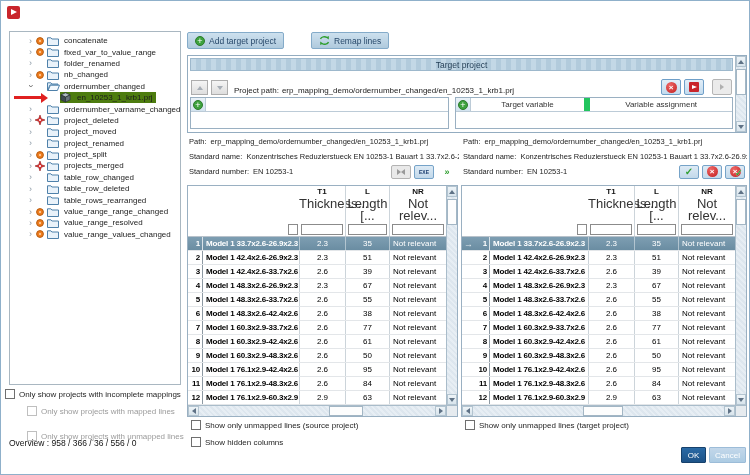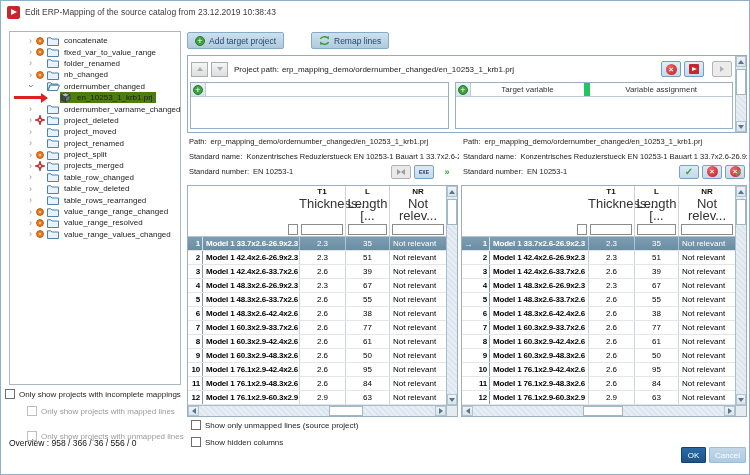--- a/index.html
+++ b/index.html
@@ -33,21 +33,21 @@
   .overview { position:absolute; left:8px; top:437px; font-size:8.5px; color:#111; }
 
   
   .tb-btn { position:absolute; top:31px; height:17px; display:flex; align-items:center; gap:4px; padding:0 7px; background:linear-gradient(#cde0ee,#afcadd); border:1px solid #84abc9; border-radius:2px; font-size:8.5px; color:#27486a; }
   .plus-round { width:10px; height:10px; border-radius:50%; background:#3da23d; border:1px solid #2c7a2c; color:#fff; font-size:9px; line-height:8px; text-align:center; flex:none; }
 
   
   .target-group { position:absolute; left:186px; top:54px; width:560px; height:78px; border:1px solid #93acc0; background:#fff; display:flex; }
   .tg-content { flex:1; display:flex; flex-direction:column; padding:2px 2px 3px 2px; gap:2px; overflow:hidden; }
   .tg-header { height:13px; flex:none; background:repeating-linear-gradient(90deg,#c3d8e6 0 5px,#b2cbdc 5px 10px); border:1px solid #9db8cc; font-size:8.5px; color:#1f3a52; display:flex; align-items:center; justify-content:center; }
-  .tg-pathrow { height:22px; flex:none; display:flex; align-items:center; gap:3px; padding:0 1px; }
+  .tg-pathrow { height:22px; flex:none; display:flex; align-items:flex-end; gap:3px; padding:0 1px; }
   .mini-btn { width:17px; height:15px; border:1px solid #adadad; background:linear-gradient(#f5f5f5,#dedede); display:flex; align-items:center; justify-content:center; flex:none; }
   .icon-btn { width:20px; height:16px; border:1px solid #6f9fc8; background:linear-gradient(#e2eef8,#c3dbee); border-radius:2px; display:flex; align-items:center; justify-content:center; flex:none; }
   .icon-btn.dis { border-color:#b5b5b5; background:#ebebeb; }
   .redx { width:11px; height:11px; border-radius:50%; background:radial-gradient(circle at 35% 30%,#e66,#c21f1f); color:#fff; font-size:8px; line-height:11px; text-align:center; font-weight:bold; }
   .redx.gcheck { position:relative; }
   .redx.gcheck::after { content:"\2713"; position:absolute; right:-2px; bottom:-2px; color:#2f9e2f; font-size:9px; font-weight:bold; text-shadow:0 0 1px #fff; }
   .mini-app { width:10px; height:10px; background:#c9252c; border-radius:1px; position:relative; }
   .mini-app::after { content:""; position:absolute; left:3px; top:2.5px; border-left:5px solid #fff; border-top:2.5px solid transparent; border-bottom:2.5px solid transparent; }
   .path-label, .path-text { font-size:8px; color:#222; white-space:nowrap; }
   .tg-panels { flex:1; display:flex; gap:6px; }
@@ -119,21 +119,20 @@
   .btn-ok { min-width:25px; height:16px; background:linear-gradient(#2a6aa5,#1d5388); border:1px solid #16416c; color:#fff; font-size:8px; display:flex; align-items:center; justify-content:center; padding:0 5px; border-radius:1px; }
   .btn-cancel { height:16px; background:linear-gradient(#c3d7ea,#accbe3); border:1px solid #9cbcd8; color:#fff; font-size:8px; display:flex; align-items:center; justify-content:center; padding:0 5px; border-radius:1px; }
 </style>
 </head>
 <body>
 
 <div class="window">
 
   <div class="titlebar">
     <div class="app-icon"></div>
-    <div class="title-text">Edit ERP-Mapping of the source catalog from 23.12.2019 10:38:43</div>
   </div>
 
   <div class="tree-panel" id="tree-body">
       <div class="tree-row" style="padding-left: 16px;">
         <span class="chev">›</span>
         <span class="badge">
           <svg width="10" height="10" viewBox="0 0 10 10">
             <circle cx="5" cy="5" r="3.4" fill="#ee7c1d" stroke="#b85c10" stroke-width="1"></circle>
             <circle cx="5" cy="5" r="1" fill="#ffd9b0"></circle>
           </svg>
@@ -384,20 +383,21 @@
       <path d="M1.5 4 A4 3 0 0 1 8 2.5" stroke="#2f9e2f" stroke-width="1.4" fill="none"></path>
       <polygon points="9.8,1 9.8,4.5 6.8,2.6" fill="#2f9e2f"></polygon>
       <path d="M9.5 7 A4 3 0 0 1 3 8.5" stroke="#2f9e2f" stroke-width="1.4" fill="none"></path>
       <polygon points="1.2,10 1.2,6.5 4.2,8.4" fill="#2f9e2f"></polygon>
     </svg>
     <span>Remap lines</span>
   </div>
 
   <div class="target-group">
     <div class="tg-content">
+      <div class="tg-header">Target project</div>
       <div class="tg-pathrow">
         <div class="mini-btn">
             <span class="tri-u gray-u"></span>
           </div>
         <div class="mini-btn">
             <span class="tri-d gray-d"></span>
           </div>
         <span class="path-label" style="margin-left:3px;">Project path:</span>
         <span class="path-text">erp_mapping_demo/ordernumber_changed/en_10253_1_krb1.prj</span>
         <div class="icon-btn" style="margin-left:auto;">
@@ -839,19 +839,23 @@
     </div>
 
   <div class="cb" style="left:190px; top:419px;">
     <span class="box"></span>
     <span>Show only unmapped lines (source project)</span>
   </div>
   <div class="cb" style="left:190px; top:436px;">
     <span class="box"></span>
     <span>Show hidden columns</span>
   </div>
+  <div class="cb" style="left:464px; top:419px;">
+    <span class="box"></span>
+    <span>Show only unmapped lines (target project)</span>
+  </div>
 
   <div class="okbar">
     <div class="btn-ok">OK</div>
     <div class="btn-cancel">Cancel</div>
   </div>
 
 </div>
 
 </body></html>

